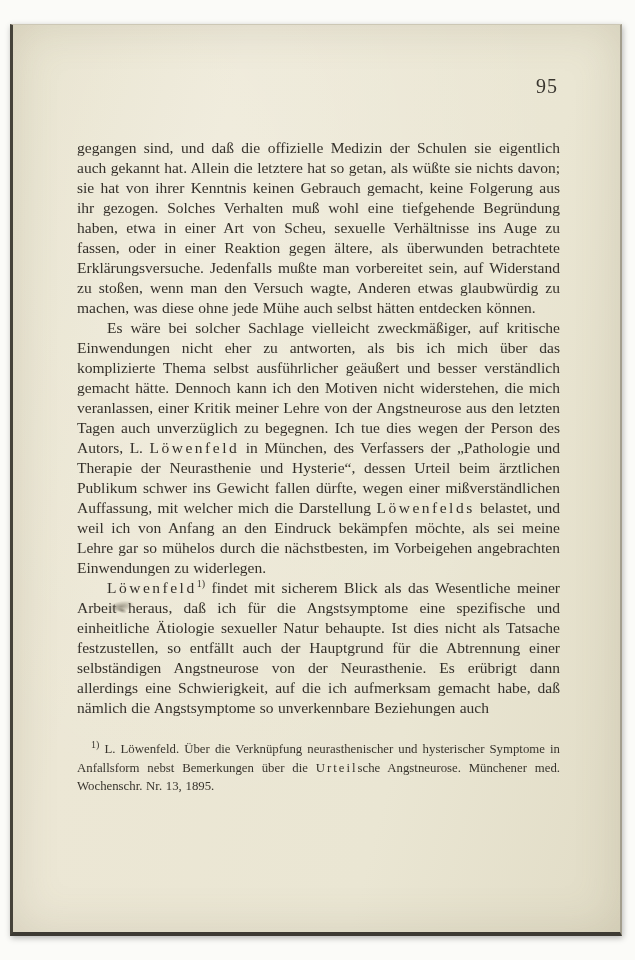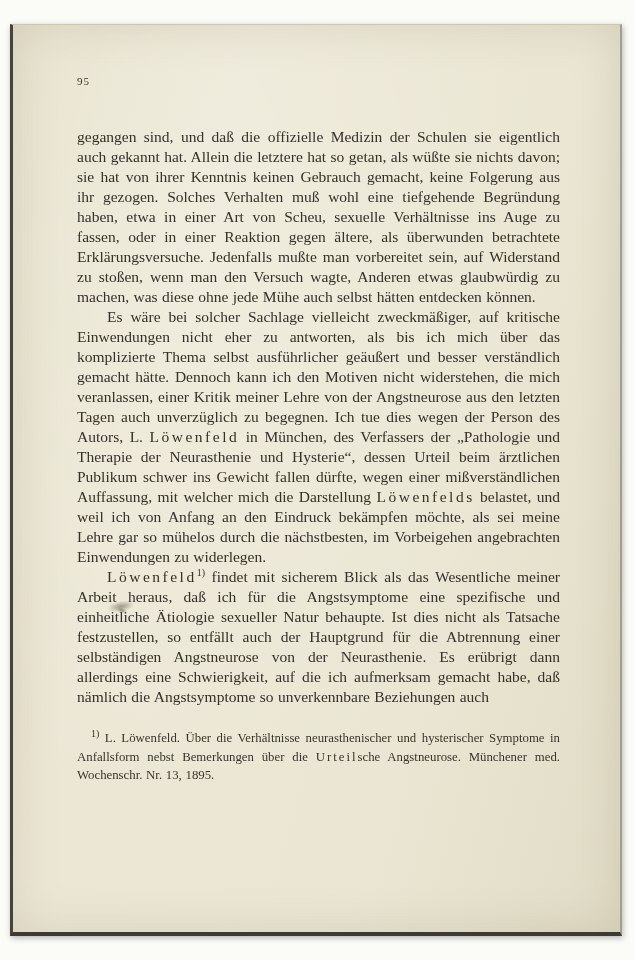--- a/index.html
+++ b/index.html
@@ -19,21 +19,22 @@
       linear-gradient(105deg, #e5e0ca 0%, #ece7d5 28%, #eae6d3 68%, #e1dcc6 100%);
     border-left: 3px solid #46433a;
     border-bottom: 4px solid #3d3a33;
     border-right: 2px solid #a39e8d;
     border-top: 1px solid #ccc7b5;
     box-shadow: inset 0 0 46px rgba(116,106,78,0.18), 1px 2px 6px rgba(0,0,0,0.28);
     color: #34302a;
   }
   .page-inner { padding: 50px 60px 0 64px; }
   .page-number {
-    font-size: 11px;
+    text-align: right;
+    font-size: 20px;
     letter-spacing: 1px;
     color: #3a362f;
     margin-bottom: 22px;
     padding-right: 2px;
   }
   .text-block {
     font-size: 15.5px;
     line-height: 20px;
     text-align: justify;
     hyphens: auto;
@@ -85,20 +86,20 @@
     <div class="page-number">95</div>
 
     <div class="text-block">
 
       <p class="para no-indent" lang="de"><span>gegangen sind, und daß die offizielle Medizin der Schulen sie eigentlich auch gekannt hat. Allein die letztere hat so getan, als wüßte sie nichts davon; sie hat von ihrer Kenntnis keinen Gebrauch gemacht, keine Folgerung aus ihr gezogen. Solches Verhalten muß wohl eine tiefgehende Begründung haben, etwa in einer Art von Scheu, sexuelle Verhältnisse ins Auge zu fassen, oder in einer Reaktion gegen ältere, als überwunden betrachtete Erklärungsversuche. Jedenfalls mußte man vorbereitet sein, auf Widerstand zu stoßen, wenn man den Versuch wagte, Anderen etwas glaubwürdig zu machen, was diese ohne jede Mühe auch selbst hätten entdecken können.</span></p>
 
       <p class="para" lang="de"><span>Es wäre bei solcher Sachlage vielleicht zweckmäßiger, auf kritische Einwendungen nicht eher zu antworten, als bis ich mich über das komplizierte Thema selbst ausführlicher geäußert und besser verständlich gemacht hätte. Dennoch kann ich den Motiven nicht widerstehen, die mich veranlassen, einer Kritik meiner Lehre von der Angstneurose aus den letzten Tagen auch unverzüglich zu begegnen. Ich tue dies wegen der Person des Autors, L. </span><span class="spaced">Löwenfeld</span><span> in München, des Verfassers der „Pathologie und Therapie der Neurasthenie und Hysterie“, dessen Urteil beim ärztlichen Publikum schwer ins Gewicht fallen dürfte, wegen einer mißverständlichen Auffassung, mit welcher mich die Darstellung </span><span class="spaced">Löwenfelds</span><span> belastet, und weil ich von Anfang an den Eindruck bekämpfen möchte, als sei meine Lehre gar so mühelos durch die nächstbesten, im Vorbeigehen angebrachten Einwendungen zu widerlegen.</span></p>
 
       <p class="para" lang="de"><span class="spaced">Löwenfeld</span><sup class="fn-ref">1)</sup><span> findet mit sicherem Blick als das Wesentliche meiner Arbeit heraus, daß ich für die Angstsymptome eine spezifische und einheitliche Ätiologie sexueller Natur behaupte. Ist dies nicht als Tatsache festzustellen, so entfällt auch der Hauptgrund für die Abtrennung einer selbständigen Angstneurose von der Neurasthenie. Es erübrigt dann allerdings eine Schwierigkeit, auf die ich aufmerksam gemacht habe, daß nämlich die Angstsymptome so unverkennbare Beziehungen auch</span></p>
 
-      <div class="footnote" lang="de"><sup class="fn-ref">1)</sup><span> L. Löwenfeld. Über die Verhältnisse neurasthenischer und hysterischer Symptome in Anfallsform nebst Bemerkungen über die </span><span class="spaced">Urteil</span><span>sche Angstneurose. Münchener med. Wochenschr. Nr. 13, 1895.</span></div>
+      <div class="footnote" lang="de"><sup class="fn-ref">1)</sup><span> L. Löwenfeld. Über die Verknüpfung neurasthenischer und hysterischer Symptome in Anfallsform nebst Bemerkungen über die </span><span class="spaced">Urteil</span><span>sche Angstneurose. Münchener med. Wochenschr. Nr. 13, 1895.</span></div>
 
     </div>
   </div>
 
   <div class="pencil-mark"></div>
   <div class="pencil-mark-2"></div>
 </div>
 
 </body></html>

